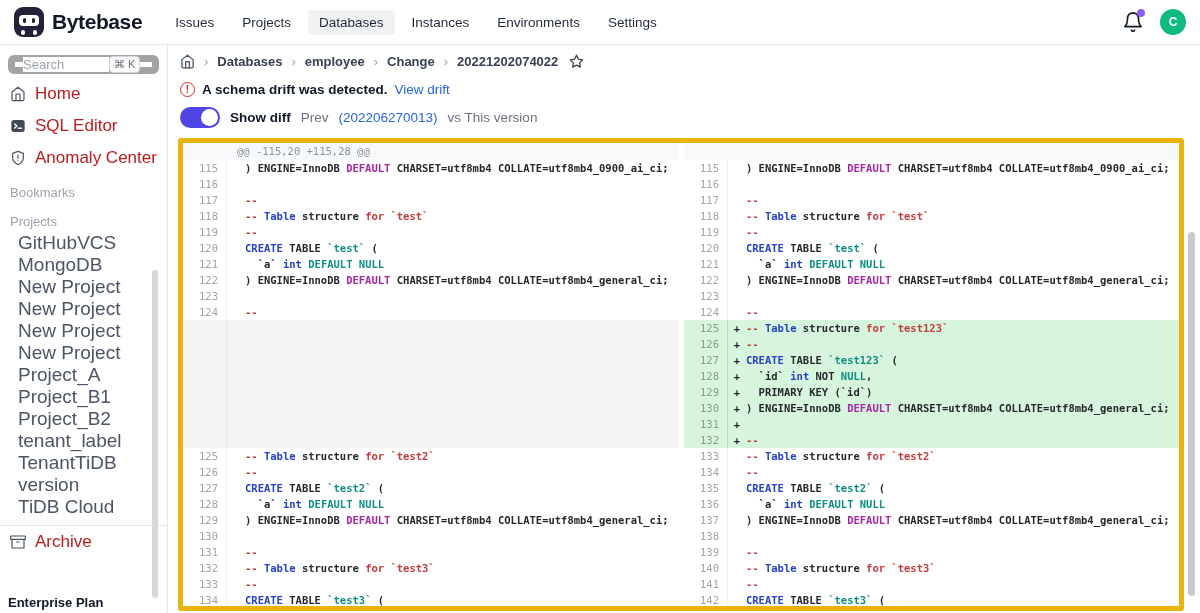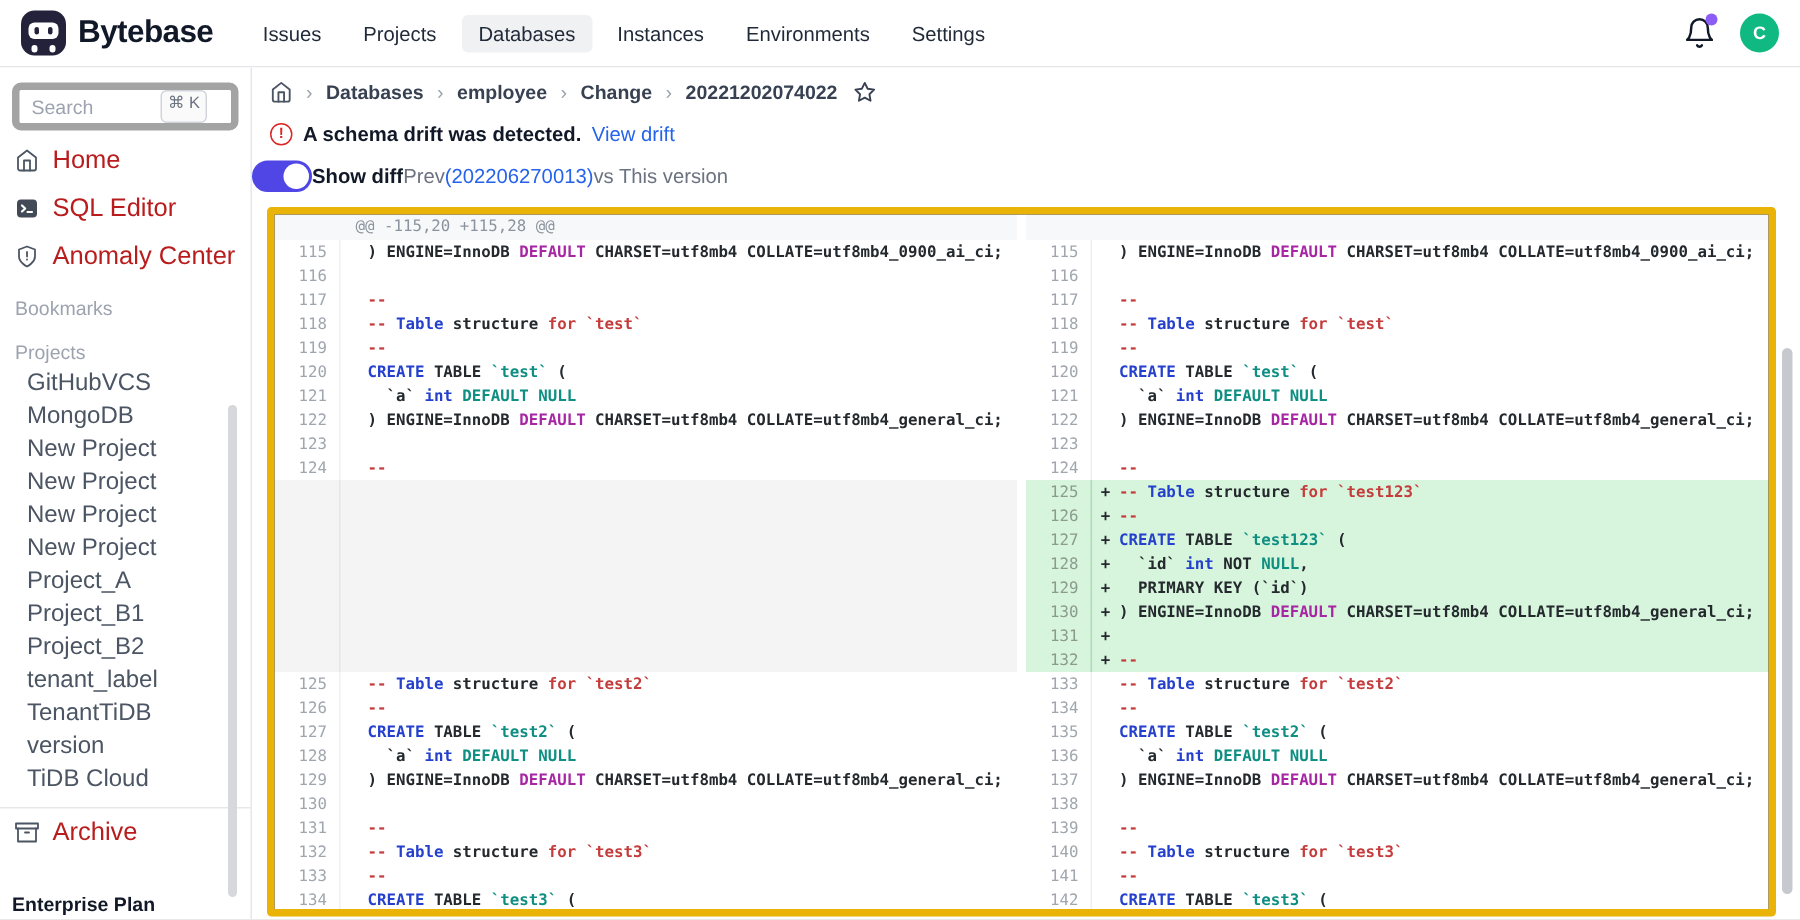--- a/index.html
+++ b/index.html
@@ -27,51 +27,51 @@
   .nav-item{font-size:13.5px;font-weight:500;color:#1f2937;padding:5px 11px;border-radius:4px;cursor:pointer;white-space:nowrap;}
   .nav-item.active{background:#f0f1f3;}
   .nav-right{margin-left:auto;display:flex;align-items:center;gap:16px;}
   .bell-wrap{position:relative;width:22px;height:22px;color:#111827;cursor:pointer;}
   .bell-dot{position:absolute;top:-2px;right:-1px;width:8px;height:8px;border-radius:50%;background:#8b5cf6;}
   .avatar{width:26px;height:26px;border-radius:50%;background:#10b981;color:#fff;font-size:12px;
     font-weight:700;display:flex;align-items:center;justify-content:center;cursor:pointer;}
 
   
   .sidebar{position:absolute;top:45px;left:0;width:168px;bottom:0;background:#fff;border-right:1px solid var(--border);}
-  .search-box{margin:10px 8px 4px 8px;height:32px;border:5px solid #a3a3a3;border-radius:6px;
-    display:flex;padding:0 4px 0 8px;background:#fff;}
+  .search-box{margin:10px 8px 4px 8px;height:19px;border:7px solid #a3a3a3;border-radius:6px;
+    display:flex;align-items:center;padding:0 4px 0 8px;background:#fff;}
   .search-box input{border:none;outline:none;width:86px;font-size:13px;color:#374151;
     font-family:"Liberation Sans",sans-serif;}
   .search-box input::placeholder{color:#9ca3af;}
   .kbd{font-size:11px;color:#6b7280;border:1px solid #d1d5db;border-radius:4px;padding:1px 4px;
     background:#fafafa;white-space:nowrap;}
   .side-item{display:flex;align-items:center;gap:9px;padding:6px 10px;font-size:17px;color:#b91c1c;cursor:pointer;}
   .side-item svg{flex:0 0 auto;}
   .sec-label{padding:11px 10px 3px 10px;font-size:13px;color:#9ca3af;}
-  .proj-item{padding:0 10px 0 18px;height:22px;line-height:22px;font-size:16px;color:#4b5563;cursor:pointer;
+  .proj-item{padding:0 10px 0 18px;height:22px;line-height:22px;font-size:19px;color:#4b5563;cursor:pointer;
     white-space:nowrap;overflow:hidden;}
   .archive-row{border-top:1px solid var(--border);margin-top:7px;}
   .plan-label{position:absolute;left:8px;bottom:3px;font-size:13px;font-weight:700;color:#111827;}
   .side-scroll{position:absolute;right:9px;top:225px;width:6px;height:328px;border-radius:3px;background:#d6d8dc;cursor:pointer;}
 
   
   .main{position:absolute;top:45px;left:168px;right:0;bottom:0;background:#fff;}
   .breadcrumb{position:absolute;top:9px;left:12px;display:flex;align-items:center;gap:9px;font-size:13px;}
   .bc-home{color:#4b5563;display:flex;cursor:pointer;}
   .bc-sep{color:#9ca3af;font-size:13px;}
   .bc-item{color:#374151;font-weight:600;cursor:pointer;}
   .bc-star{color:#374151;display:flex;margin-left:2px;cursor:pointer;}
 
   .alert-row{position:absolute;top:37px;left:12px;display:flex;align-items:center;gap:7px;font-size:13.5px;}
   .alert-ico{width:15px;height:15px;border:1.6px solid var(--red);border-radius:50%;color:var(--red);
     font-size:10px;font-weight:700;display:flex;align-items:center;justify-content:center;}
   .alert-text{font-weight:600;color:#111827;}
   .alert-link{color:var(--link);font-weight:500;cursor:pointer;}
 
-  .toggle-row{position:absolute;top:62px;left:0;display:flex;align-items:center;gap:0;font-size:13.5px;}
+  .toggle-row{position:absolute;top:62px;left:12px;display:flex;align-items:center;gap:10px;font-size:13.5px;}
   .toggle{width:40px;height:21px;border-radius:11px;background:var(--accent);position:relative;cursor:pointer;flex:0 0 auto;}
   .toggle .knob{position:absolute;top:2px;right:2px;width:17px;height:17px;border-radius:50%;background:#fff;}
   .toggle-label{font-weight:700;color:#111827;}
   .muted{color:#6b7280;}
   .prev-link{color:var(--link);cursor:pointer;}
 
   
   .diff{position:absolute;top:93px;left:10px;width:1006px;height:473px;border:5px solid #eab308;
     border-radius:3px;background:#404040;overflow:hidden;}
   .dheader{display:flex;height:17px;}

